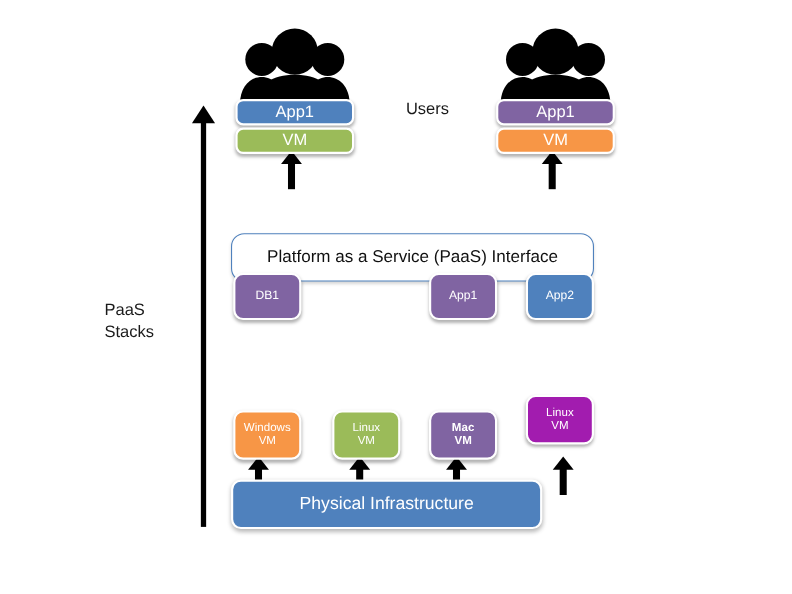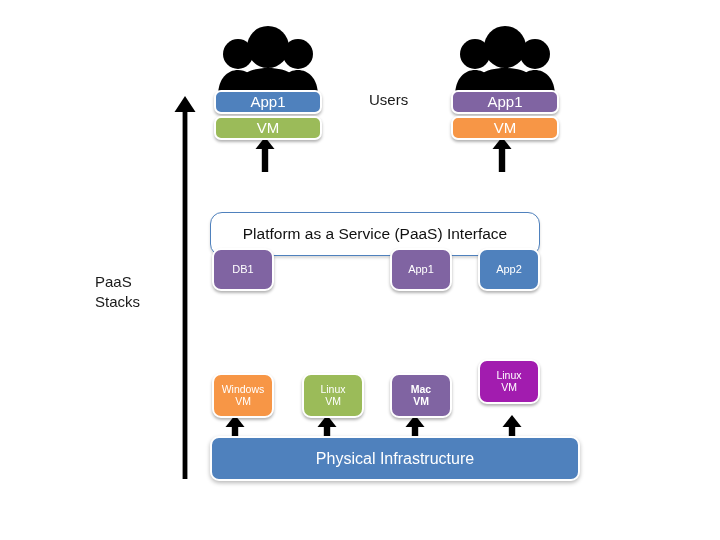--- a/index.html
+++ b/index.html
@@ -83,21 +83,21 @@
     border-radius: 9px;
     flex-direction: column;
   }
   .vm-chip span { display: block; }
 
   
   .phys {
     position: absolute;
     left: 210px;
     top: 436px;
-    width: 370px;
+    width: 283px;
     height: 45px;
     border-radius: 9px;
     background: #4f81bd;
     border: 2px solid #ffffff;
     box-sizing: border-box;
     display: flex;
     align-items: center;
     justify-content: center;
     color: #ffffff;
     font-size: 16px;

